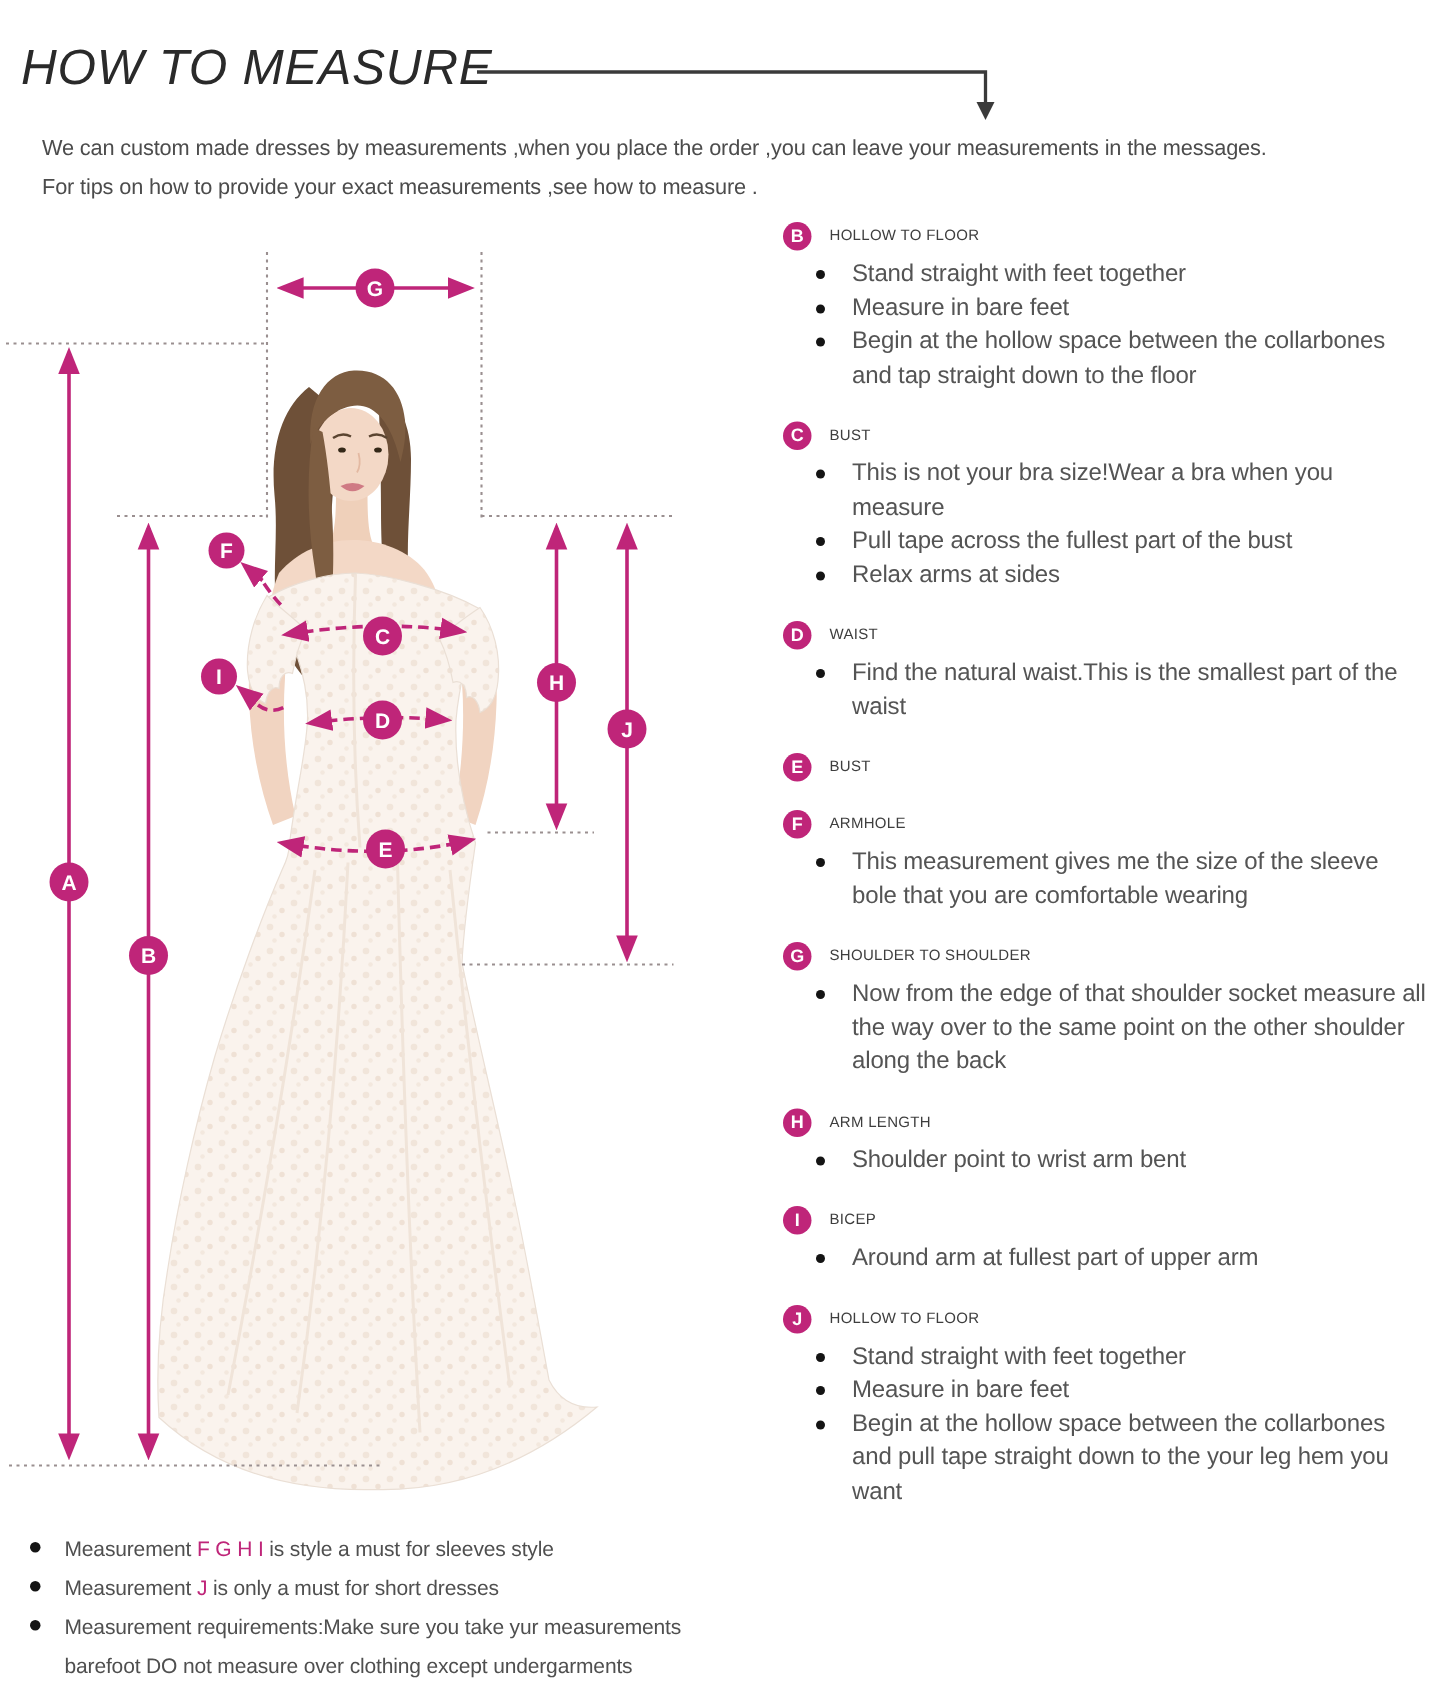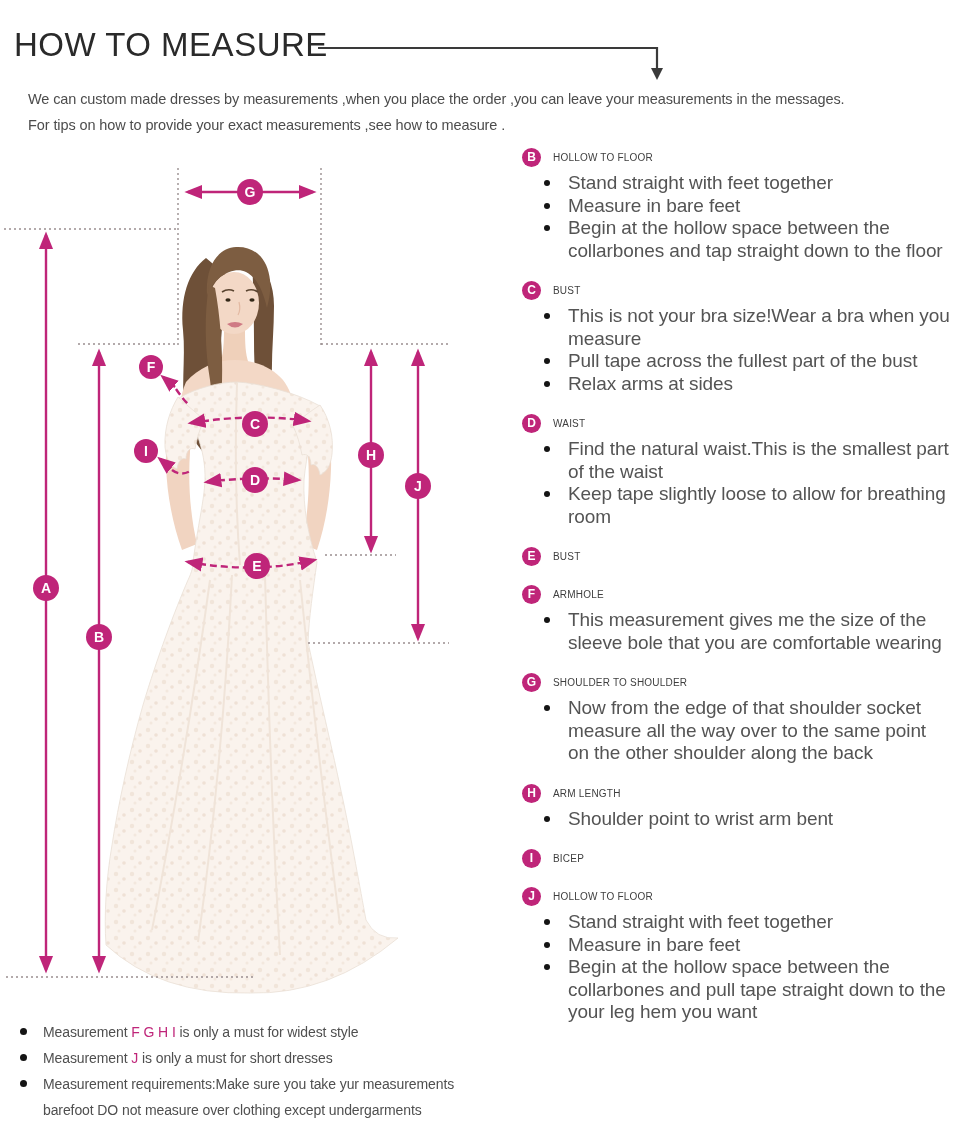--- a/index.html
+++ b/index.html
@@ -11,21 +11,21 @@
   }
   *{box-sizing:border-box;margin:0;padding:0;}
   html,body{background:#ffffff;}
   body{
     width:960px;height:1135px;position:relative;overflow:hidden;
     font-family:"Liberation Sans", sans-serif;
   }
   
   .title{
     position:absolute;left:14px;top:26px;
-    font-size:33px;font-weight:400;letter-spacing:.5px;color:var(--ink);
+    font-size:33px;font-weight:400;letter-spacing:.5px;color:var(--ink);font-style:italic;
   }
   .title-arrow{position:absolute;left:310px;top:34px;}
   .intro{
     position:absolute;left:28px;top:86px;width:910px;
     font-size:14.5px;line-height:26px;color:#4c4c4c;letter-spacing:-0.1px;
   }
   
   .diagram{position:absolute;left:0;top:150px;}
   .guide{stroke:var(--guide);stroke-width:1.4;stroke-dasharray:2 3;fill:none;}
   .mline{stroke:var(--accent);stroke-width:2.4;fill:none;}
@@ -49,21 +49,21 @@
     margin-left:12px;font-size:10px;color:var(--head);letter-spacing:.2px;
   }
   .bullets{margin-top:5px;}
   .brow{display:flex;}
   .bdot{
     width:6px;height:6px;border-radius:50%;background:#141414;
     margin:8px 0 0 22px;flex:0 0 auto;
   }
   .btxt{
     margin-left:18px;max-width:384px;
-    font-size:19px;line-height:22.5px;color:var(--body);letter-spacing:-0.1px;
+    font-size:16px;line-height:22.5px;color:var(--body);letter-spacing:-0.1px;
   }
   
   .notes{position:absolute;left:20px;top:1019px;width:480px;}
   .nrow{display:flex;}
   .ndot{
     width:7px;height:7px;border-radius:50%;background:#141414;
     margin:9px 0 0 0;flex:0 0 auto;
   }
   .ntxt{
     margin-left:16px;max-width:430px;
@@ -251,24 +251,20 @@
   <div class="section">
     <div class="sec-head">
       <span class="sec-badge">D</span>
       <span class="sec-title">WAIST</span>
     </div>
     <div class="bullets">
         <div class="brow">
           <span class="bdot"></span>
           <span class="btxt">Find the natural waist.This is the smallest part of the waist</span>
         </div>
-        <div class="brow">
-          <span class="bdot"></span>
-          <span class="btxt">Keep tape slightly loose to allow for breathing room</span>
-        </div>
       </div>
   </div>
 
   <div class="section">
     <div class="sec-head">
       <span class="sec-badge">E</span>
       <span class="sec-title">BUST</span>
     </div>
   </div>
 
@@ -309,20 +305,26 @@
           <span class="btxt">Shoulder point to wrist arm bent</span>
         </div>
       </div>
   </div>
 
   <div class="section">
     <div class="sec-head">
       <span class="sec-badge">I</span>
       <span class="sec-title">BICEP</span>
     </div>
+    <div class="bullets">
+        <div class="brow">
+          <span class="bdot"></span>
+          <span class="btxt">Around arm at fullest part of upper arm</span>
+        </div>
+      </div>
   </div>
 
   <div class="section">
     <div class="sec-head">
       <span class="sec-badge">J</span>
       <span class="sec-title">HOLLOW TO FLOOR</span>
     </div>
     <div class="bullets">
         <div class="brow">
           <span class="bdot"></span>
@@ -337,21 +339,21 @@
           <span class="btxt">Begin at the hollow space between the collarbones and pull tape straight down to the your leg hem you want</span>
         </div>
       </div>
   </div>
 </div>
 
 <div class="notes">
   <div class="nrow">
     <span class="ndot"></span>
     <span class="ntxt">
-      <span>Measurement </span><span class="mark">F G H I</span><span> is only a must for widest style</span>
+      <span>Measurement </span><span class="mark">F G H I</span><span> is style a must for sleeves style</span>
     </span>
   </div>
 
   <div class="nrow">
     <span class="ndot"></span>
     <span class="ntxt">
       <span>Measurement </span><span class="mark">J</span><span> is only a must for short dresses</span>
     </span>
   </div>
 

